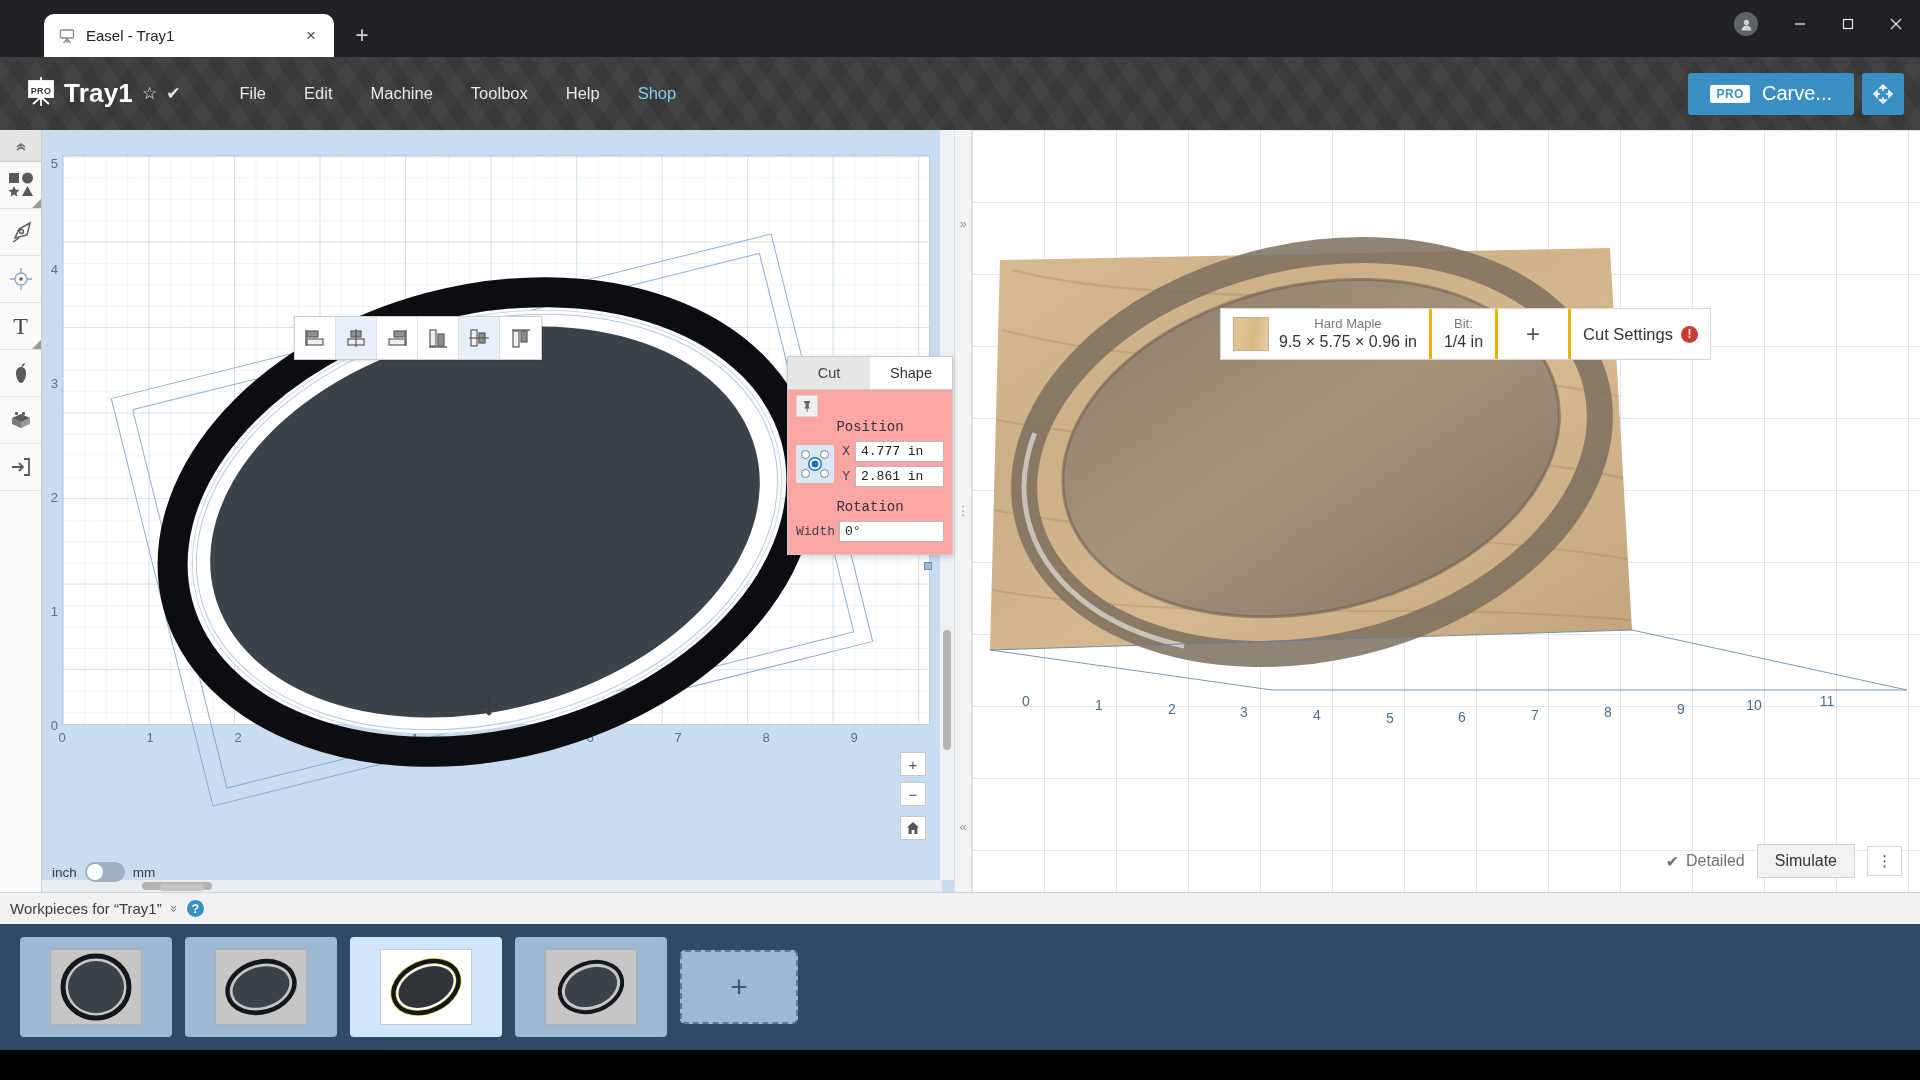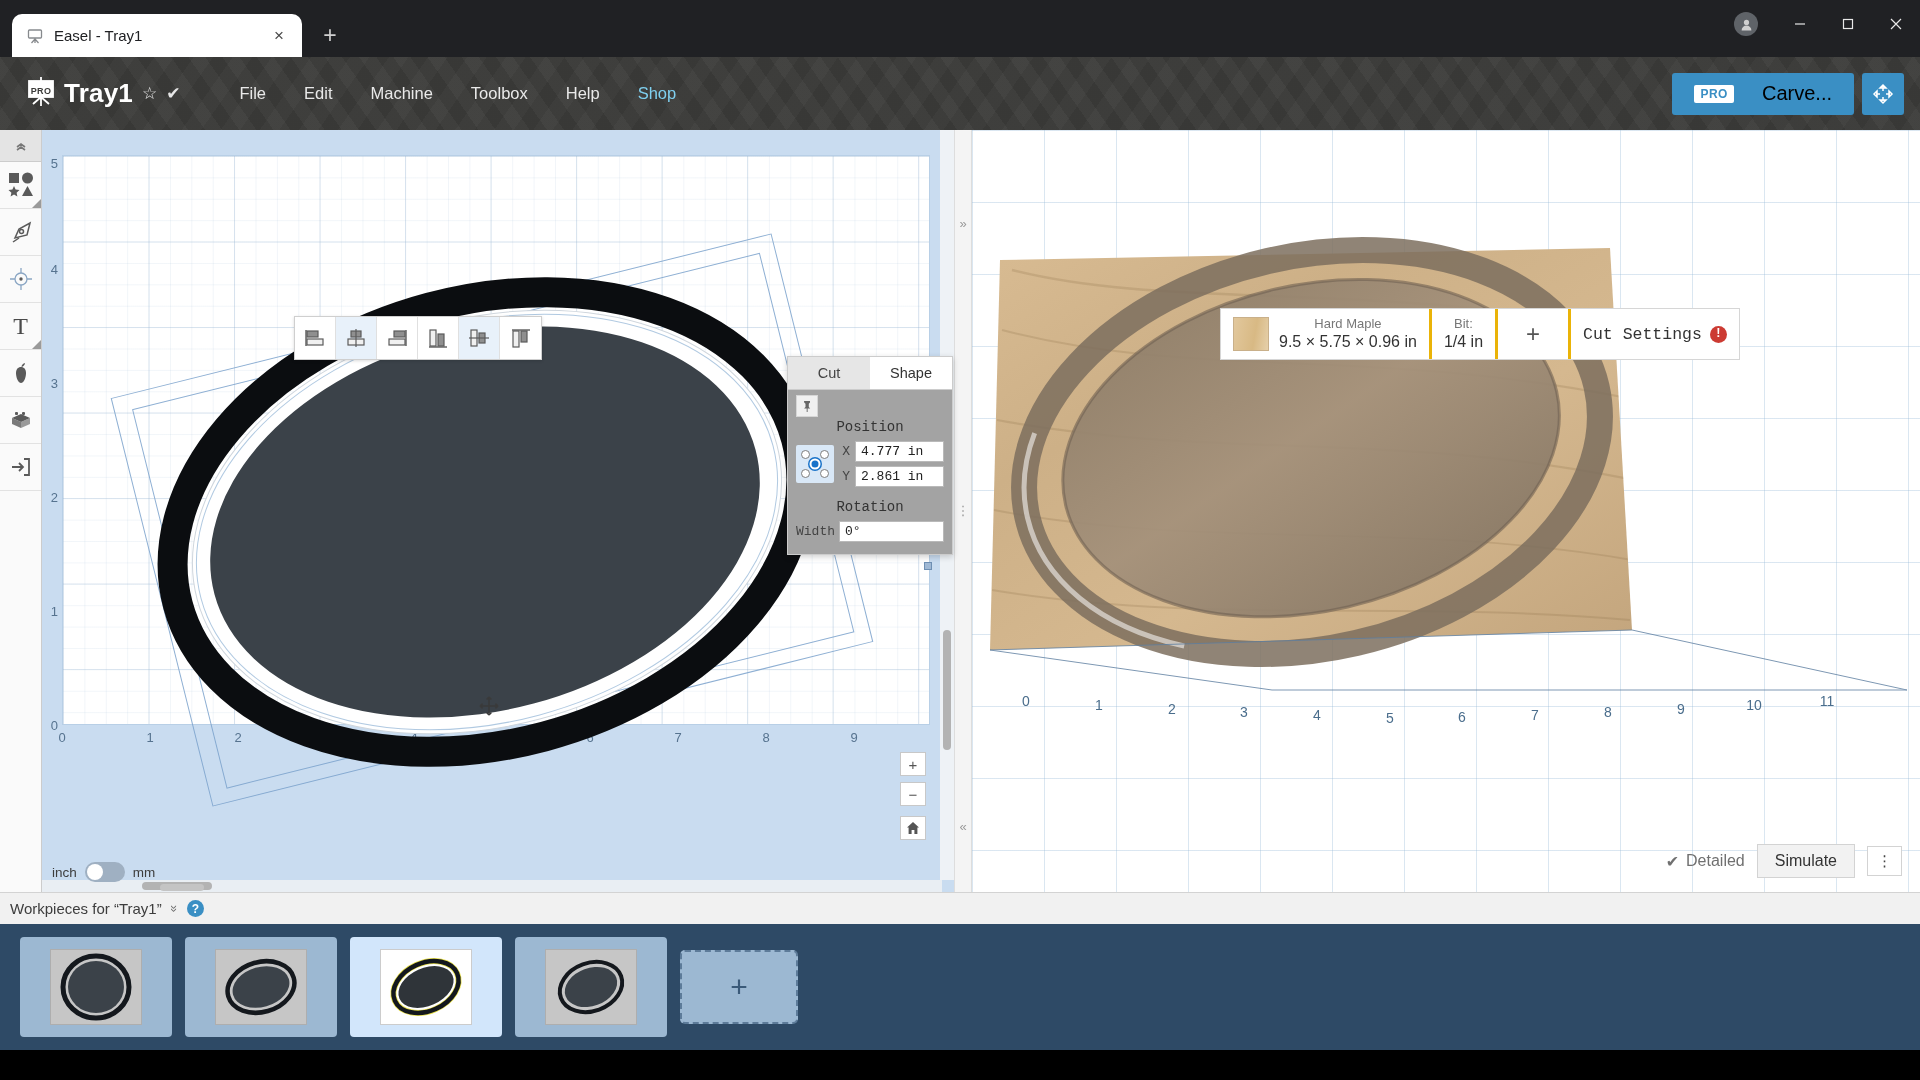--- a/index.html
+++ b/index.html
@@ -12,21 +12,21 @@
 
   
   .browser-bar {
     position: absolute; left: 0; top: 0; width: 1920px; height: 57px;
     background: #202124; display: flex; align-items: flex-end;
   }
   .tabstrip { display: flex; align-items: flex-end; height: 57px; padding-left: 12px; }
   .tab {
     display: flex; align-items: center; gap: 10px;
     height: 43px; min-width: 290px; padding: 0 12px 0 14px;
-    background: #ffffff; border-radius: 10px 10px 0 0; position: relative;
+    background: #ffffff; border-radius: 10px 10px 0 0; position: relative; margin-left: 32px;
   }
   .tab-favicon { width: 18px; height: 18px; flex: 0 0 18px; opacity: .75; }
   .tab-title {
     font-size: 15px; color: #202124; white-space: nowrap;
     overflow: hidden; text-overflow: ellipsis; flex: 1 1 auto;
   }
   .tab-close {
     width: 22px; height: 22px; flex: 0 0 22px; display: flex;
     align-items: center; justify-content: center; color: #4a4a4a; font-size: 17px;
   }
@@ -73,21 +73,21 @@
   }
   .carve-btn {
     height: 42px; min-width: 160px; background: #3a8fc4; border-radius: 3px;
     display: flex; align-items: center; justify-content: center; gap: 12px;
     padding: 0 22px;
   }
   .pro-chip {
     background: #fff; color: #3a8fc4; font-size: 12px; font-weight: 700;
     padding: 2px 6px; border-radius: 2px; letter-spacing: .5px;
   }
-  .carve-label { color: #000000; font-size: 20px; margin-left: 16px; }
+  .carve-label { color: #ffffff; font-size: 20px; }
   .move-btn {
     width: 42px; height: 42px; background: #3a8fc4; border-radius: 3px;
     display: flex; align-items: center; justify-content: center;
   }
 
   
   .work-area {
     position: absolute; left: 0; top: 130px; width: 1920px; height: 762px;
     background: #fff;
   }
@@ -180,21 +180,21 @@
   .align-btn {
     width: 41px; height: 42px; border-right: 1px solid #e0e0e0;
     display: flex; align-items: center; justify-content: center; background: #fff;
   }
   .align-btn:last-child { border-right: none; }
   .align-btn.active { background: #e8f1fa; }
 
   
   .props-panel {
     position: absolute; left: 787px; top: 226px; width: 166px;
-    background: #a3a3a3; border: 1px solid #ccc; box-shadow: 0 2px 6px rgba(0,0,0,.18);
+    background: #fca5a5; border: 1px solid #ccc; box-shadow: 0 2px 6px rgba(0,0,0,.18);
     z-index: 20;
   }
   .props-tabs { display: flex; border-bottom: 1px solid #ccc; }
   .props-tab {
     flex: 1; text-align: center; padding: 8px 0; font-size: 14.5px; color: #333;
     background: #fff;
   }
   .props-tab.inactive { background: #e6e6e6; color: #444; }
   .props-body { padding: 5px 8px 12px; font-family: Liberation Mono, monospace; }
   .pin-btn {
@@ -292,21 +292,21 @@
   }
   .mat-bar {
     position: absolute; left: 248px; top: 178px; height: 52px;
     display: flex; align-items: stretch; background: #fff;
     border: 1px solid #d6d6d6; z-index: 9;
   }
   .mat-cell {
     display: flex; align-items: center; justify-content: center;
     border-right: 3px solid #eab308; padding: 0 12px; gap: 10px;
   }
-  .mat-cell:last-child { border-right: none; font-family: Liberation Mono, monospace; }
+  .mat-cell:last-child { border-right: none; }
   .mat-swatch {
     width: 36px; height: 34px; background: linear-gradient(100deg,#e2c89d,#d8b984 60%,#e6d0aa);
     border: 1px solid #c9b08a;
   }
   .mat-two-line { display: flex; flex-direction: column; align-items: center; line-height: 1.25; }
   .mat-small { font-size: 13px; color: #777; }
   .mat-big { font-size: 16px; color: #333; }
   .mat-plus { font-size: 24px; color: #555; padding: 0 16px; }
   .cut-settings { font-size: 16.5px; color: #333; display: flex; align-items: center; gap: 8px; }
   .alert-dot {

